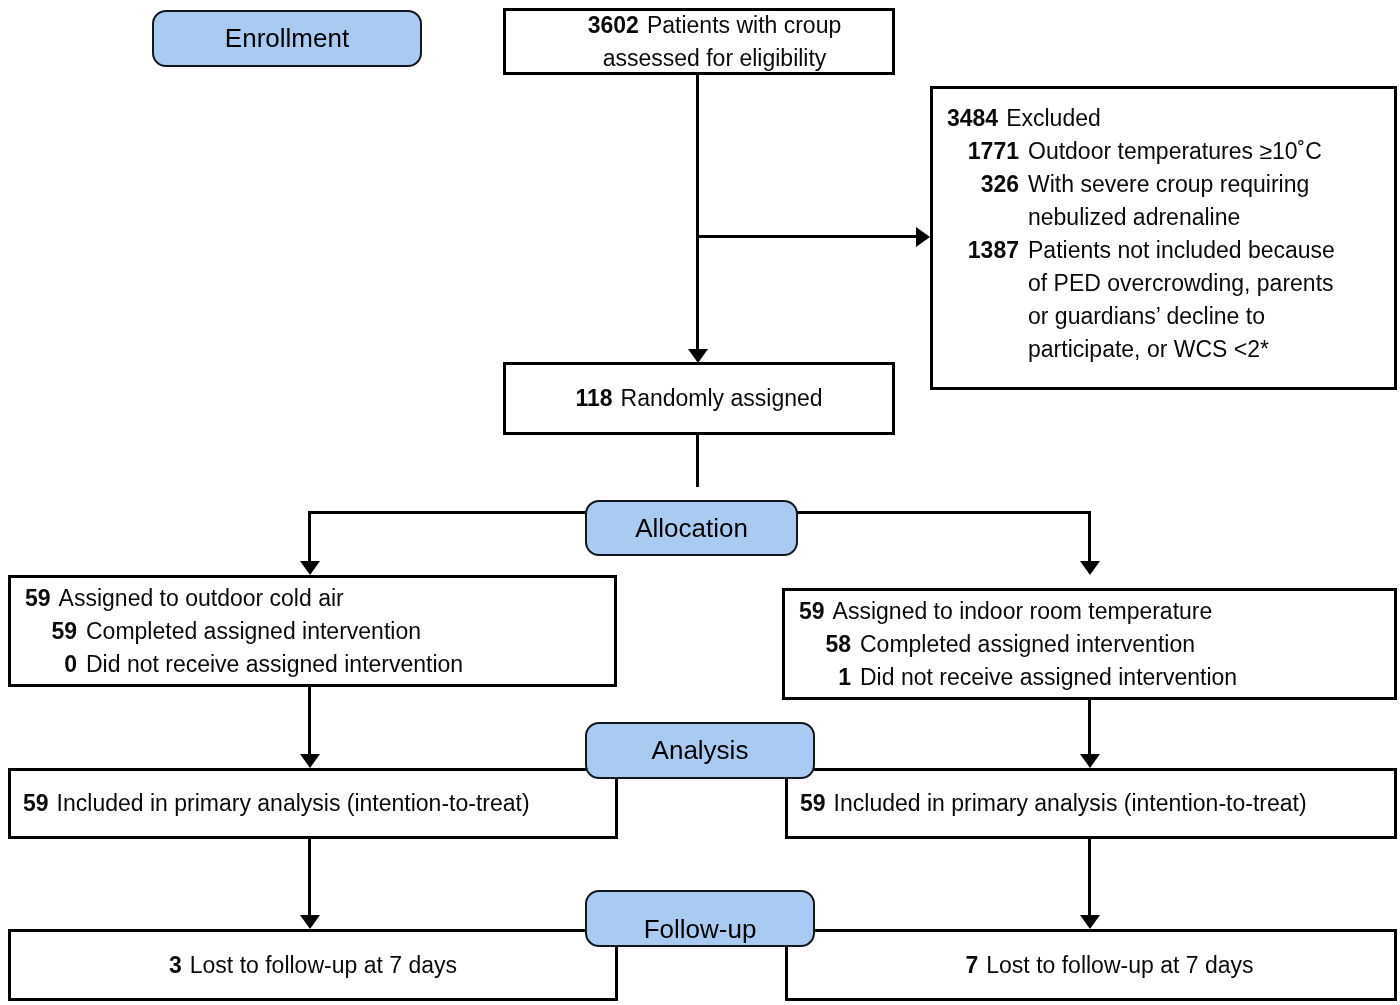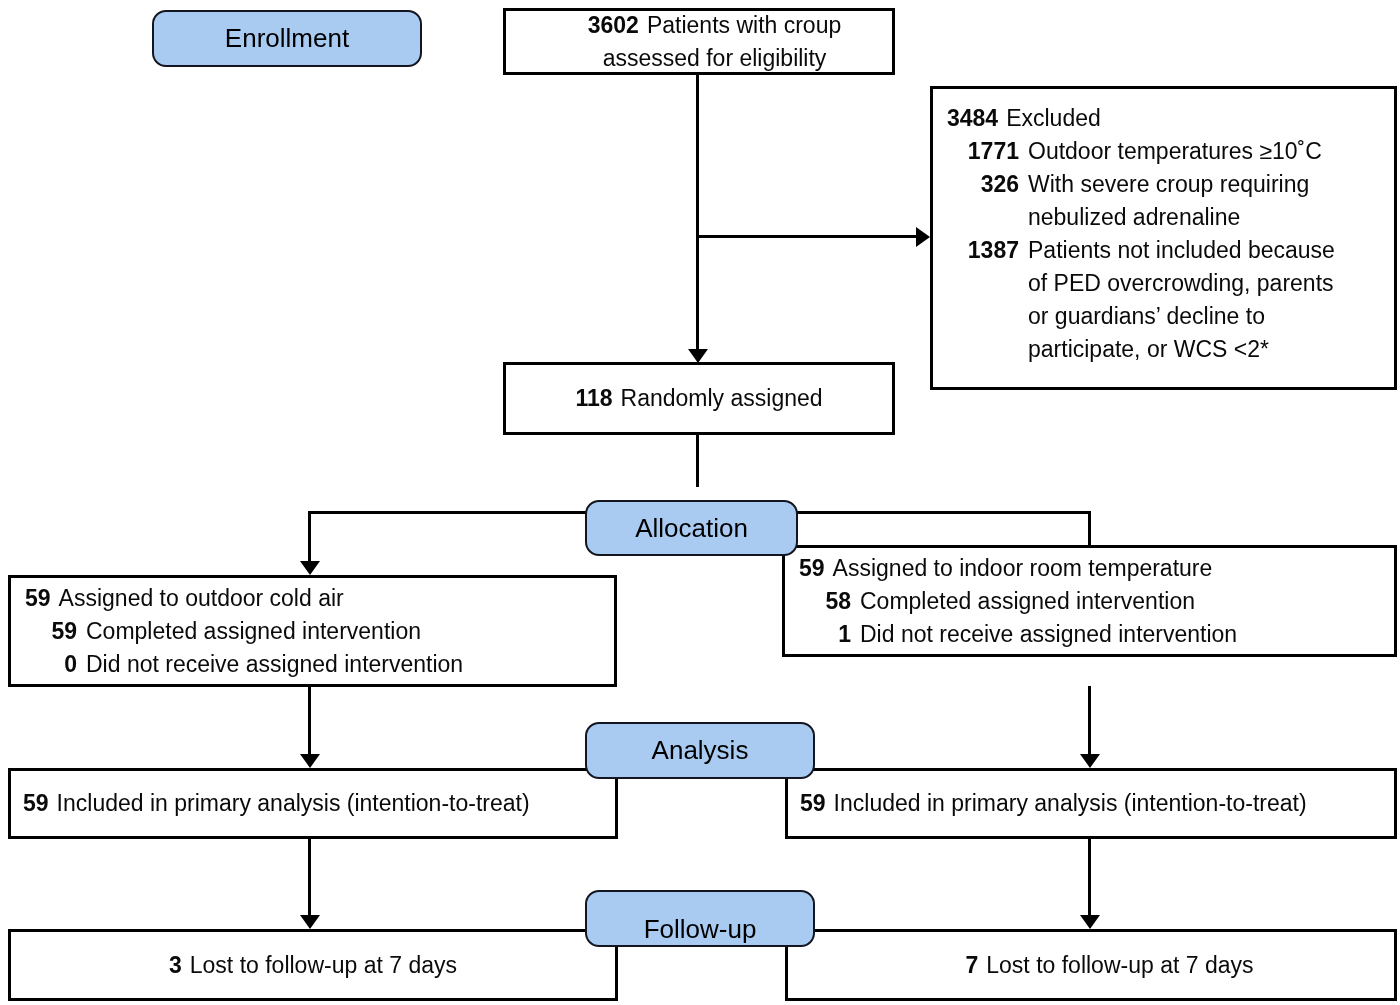--- a/index.html
+++ b/index.html
@@ -124,21 +124,21 @@
     <div class="row">
       <span class="num">59</span>
       <span class="rtext">Completed assigned intervention</span>
     </div>
     <div class="row">
       <span class="num">0</span>
       <span class="rtext">Did not receive assigned intervention</span>
     </div>
   </div>
 
-  <div class="box list alloc" style="left:782px; top:545px; width:615px; height:112px;">
+  <div class="box list alloc" style="left:782px; top:588px; width:615px; height:112px;">
     <div>
       <span class="num1">59</span><span>Assigned to indoor room temperature</span>
     </div>
     <div class="row">
       <span class="num">58</span>
       <span class="rtext">Completed assigned intervention</span>
     </div>
     <div class="row">
       <span class="num">1</span>
       <span class="rtext">Did not receive assigned intervention</span>

